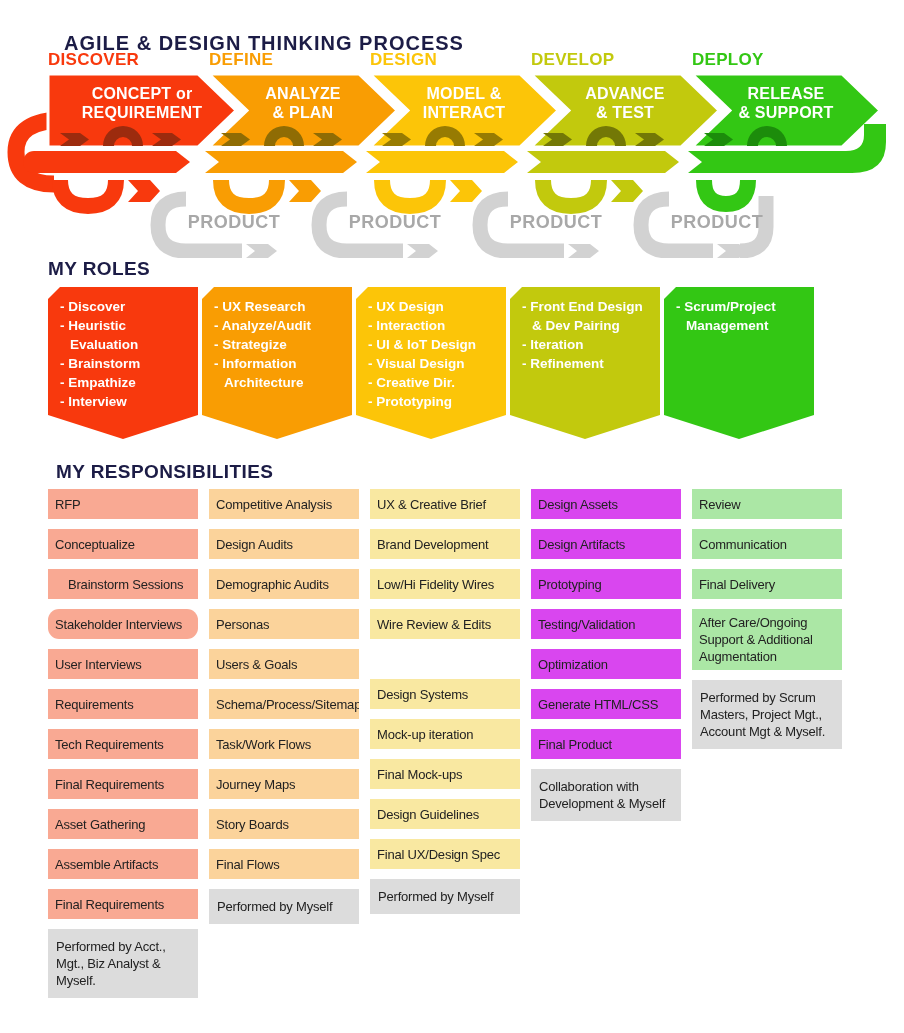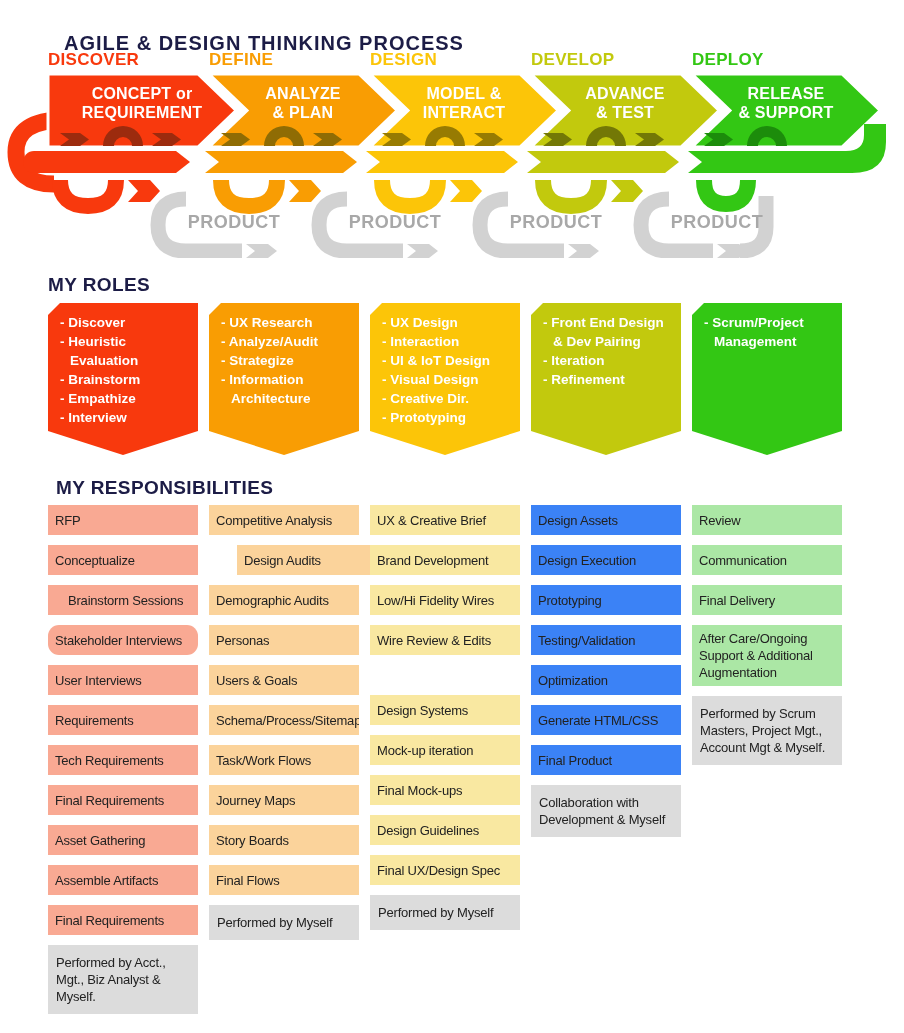--- a/index.html
+++ b/index.html
@@ -29,22 +29,22 @@
   }
   
   .fr{fill:#F8390D}.fo{fill:#F99D03}.fy{fill:#FCC508}.fl{fill:#C2C90D}.fg{fill:#33C714}
   .dr{fill:#9C2B0E}.do{fill:#8F6C04}.dy{fill:#977B02}.dl{fill:#737806}.dg{fill:#1C8C0B}
   .sr{stroke:#F8390D}.so{stroke:#F99D03}.sy{stroke:#FCC508}.sl{stroke:#C2C90D}.sg{stroke:#33C714}
   .sgr{stroke:#D2D2D2}.fgr{fill:#D2D2D2}
   .arrow{stroke:#ffffff;stroke-width:3}
   
   h2{font-size:19px;font-weight:bold;letter-spacing:.4px;color:#1C1C46;margin:0}
   .roles{margin-left:48px}
-  .roles h2{margin:16px 0 7px}
-  .banners{display:flex;gap:11px}
+  .roles h2{margin:0 0 7px}
+  .banners{display:flex;gap:4px}
   .banner{
     width:150px;height:152px;box-sizing:border-box;padding:10px 8px 0 12px;
     color:#fff;font-weight:bold;font-size:13.5px;line-height:19px;
     clip-path:polygon(0 12px,12px 0,100% 0,100% calc(100% - 24px),50% 100%,0 calc(100% - 24px));
   }
   .b0{background:#F8390D}.b1{background:#F99D03}.b2{background:#FCC508}.b3{background:#C2C90D}.b4{background:#33C714}
   .role-item{padding-left:10px;text-indent:-10px}
   
   .resp{margin-left:48px}
   .resp h2{margin:22px 8px 6px}
@@ -52,21 +52,21 @@
   .col{width:150px}
   .resp-item{
     box-sizing:border-box;width:150px;min-height:30px;margin-bottom:10px;
     display:flex;align-items:center;padding:5px 7px;
     font-size:13px;line-height:17px;letter-spacing:-.2px;color:#222;
     overflow:hidden;
   }
   .c0 .resp-item{background:#F9A993}
   .c1 .resp-item{background:#FBD39B}
   .c2 .resp-item{background:#F9E8A1}
-  .c3 .resp-item{background:#3b82f6}
+  .c3 .resp-item{background:#d946ef}
   .c4 .resp-item{background:#ABE7A5}
   .grid .resp-item.note{background:#DCDCDC;padding:9px 8px;white-space:normal}
 </style>
 </head>
 <body>
 
 <div class="header">
 
   <svg width="904" height="258" viewBox="0 0 904 258">
 
@@ -212,21 +212,21 @@
         <div class="resp-item" style="white-space: nowrap;">Requirements</div>
         <div class="resp-item" style="white-space: nowrap;">Tech Requirements</div>
         <div class="resp-item" style="white-space: nowrap;">Final Requirements</div>
         <div class="resp-item" style="white-space: nowrap;">Asset Gathering</div>
         <div class="resp-item" style="white-space: nowrap;">Assemble Artifacts</div>
         <div class="resp-item" style="white-space: nowrap;">Final Requirements</div>
         <div class="resp-item note">Performed by Acct., Mgt., Biz Analyst &amp; Myself.</div>
       </div>
     <div class="col c1">
         <div class="resp-item" style="white-space: nowrap;">Competitive Analysis</div>
-        <div class="resp-item" style="white-space: nowrap; margin-left: 28px;">Design Audits</div>
+        <div class="resp-item" style="white-space: nowrap;">Design Audits</div>
         <div class="resp-item" style="white-space: nowrap;">Demographic Audits</div>
         <div class="resp-item" style="white-space: nowrap;">Personas</div>
         <div class="resp-item" style="white-space: nowrap;">Users &amp; Goals</div>
         <div class="resp-item" style="white-space: nowrap;">Schema/Process/Sitemap</div>
         <div class="resp-item" style="white-space: nowrap;">Task/Work Flows</div>
         <div class="resp-item" style="white-space: nowrap;">Journey Maps</div>
         <div class="resp-item" style="white-space: nowrap;">Story Boards</div>
         <div class="resp-item" style="white-space: nowrap;">Final Flows</div>
         <div class="resp-item note">Performed by Myself</div>
       </div>
@@ -237,21 +237,21 @@
         <div class="resp-item" style="white-space: nowrap;">Wire Review &amp; Edits</div>
         <div class="resp-item" style="white-space: nowrap; margin-top: 40px;">Design Systems</div>
         <div class="resp-item" style="white-space: nowrap;">Mock-up iteration</div>
         <div class="resp-item" style="white-space: nowrap;">Final Mock-ups</div>
         <div class="resp-item" style="white-space: nowrap;">Design Guidelines</div>
         <div class="resp-item" style="white-space: nowrap;">Final UX/Design Spec</div>
         <div class="resp-item note">Performed by Myself</div>
       </div>
     <div class="col c3">
         <div class="resp-item" style="white-space: nowrap;">Design Assets</div>
-        <div class="resp-item" style="white-space: nowrap;">Design Execution</div>
+        <div class="resp-item" style="white-space: nowrap;">Design Artifacts</div>
         <div class="resp-item" style="white-space: nowrap;">Prototyping</div>
         <div class="resp-item" style="white-space: nowrap;">Testing/Validation</div>
         <div class="resp-item" style="white-space: nowrap;">Optimization</div>
         <div class="resp-item" style="white-space: nowrap;">Generate HTML/CSS</div>
         <div class="resp-item" style="white-space: nowrap;">Final Product</div>
         <div class="resp-item note">Collaboration with Development &amp; Myself</div>
       </div>
     <div class="col c4">
         <div class="resp-item" style="white-space: nowrap;">Review</div>
         <div class="resp-item" style="white-space: nowrap;">Communication</div>

